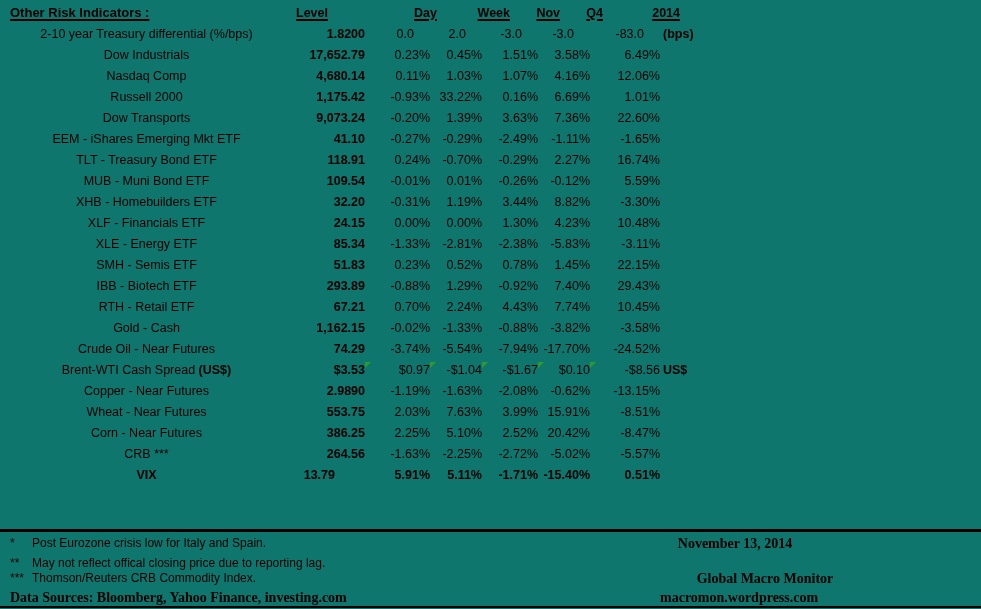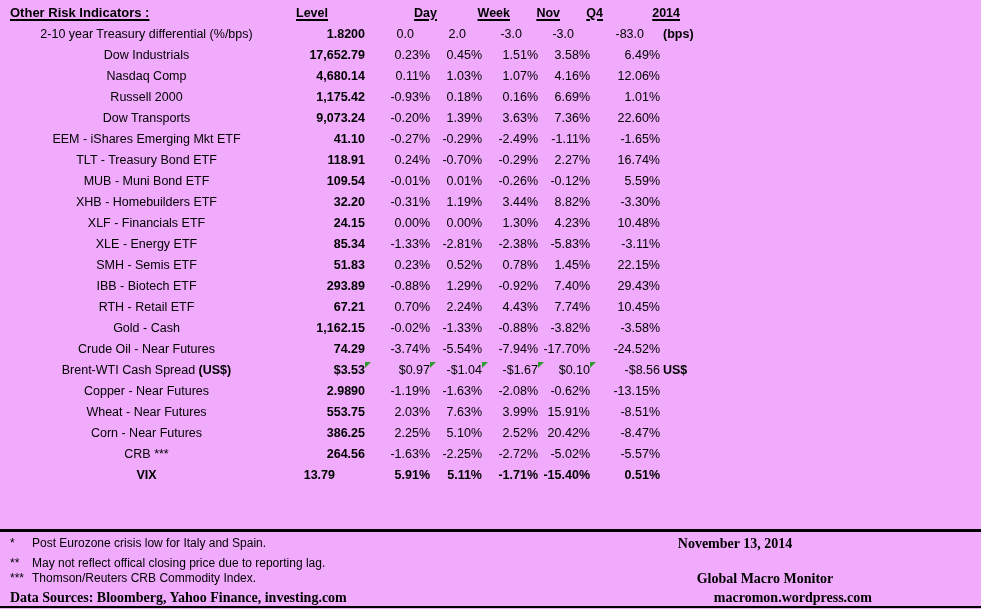--- a/index.html
+++ b/index.html
@@ -1,20 +1,20 @@
 <!DOCTYPE html>
 <html><head>
 <meta charset="utf-8">
 <style>
   html,body{margin:0;padding:0;}
   body{
     width:981px;height:609px;position:relative;background:#fff;color:#000;
     font-family:"Liberation Sans",sans-serif;overflow:hidden;
   }
-  .page{position:absolute;inset:0;background:#f0abfc;text-decoration:underline;}
+  .page{position:absolute;inset:0;background:#0f766e;text-decoration:underline;}
 
   
   table{
     position:absolute;left:8px;top:2px;width:712px;
     border-collapse:collapse;table-layout:fixed;
   }
   td,th{
     padding:0;height:21px;line-height:21px;font-size:12.5px;
     white-space:nowrap;vertical-align:middle;
   }
@@ -50,21 +50,21 @@
   .fn{position:absolute;left:10px;font-size:12px;line-height:15px;}
   .fn .mark{display:inline-block;width:22px;}
   .fn1{top:536px;}
   .fn2{top:556px;}
   .fn3{top:571px;}
 
   .serif{font-family:"Liberation Serif",serif;font-weight:bold;font-size:14px;line-height:17px;}
   .sources{position:absolute;left:10px;top:589px;}
   .fdate{position:absolute;left:635px;top:535px;width:200px;text-align:center;}
   .fbrand{position:absolute;left:665px;top:570px;width:200px;text-align:center;}
-  .fsite{position:absolute;left:660px;top:589px;width:212px;text-align:right;}
+  .fsite{position:absolute;left:660px;top:589px;width:212px;text-align:left;}
 </style>
 </head>
 <body>
 
 <div class="page">
 
   <table>
     <colgroup>
       <col style="width:275px">
         <col style="width:82px">
@@ -115,21 +115,21 @@
           <td class="c-num">1.03%</td>
           <td class="c-num">1.07%</td>
           <td class="c-num">4.16%</td>
           <td class="c-num">12.06%</td>
           <td class="c-note"></td>
         </tr>
         <tr>
           <td class="c-label">Russell 2000</td>
           <td class="c-num b">1,175.42</td>
           <td class="c-num">-0.93%</td>
-          <td class="c-num">0.18%</td>
+          <td class="c-num">33.22%</td>
           <td class="c-num">0.16%</td>
           <td class="c-num">6.69%</td>
           <td class="c-num">1.01%</td>
           <td class="c-note"></td>
         </tr>
         <tr>
           <td class="c-label">Dow Transports</td>
           <td class="c-num b">9,073.24</td>
           <td class="c-num">-0.20%</td>
           <td class="c-num">1.39%</td>

